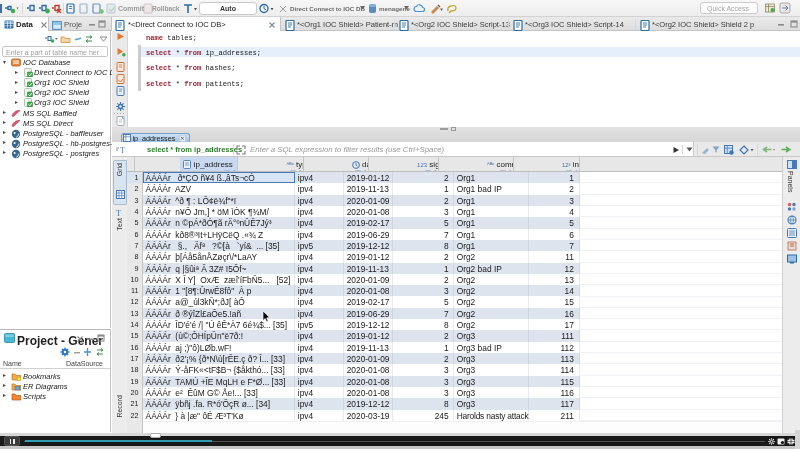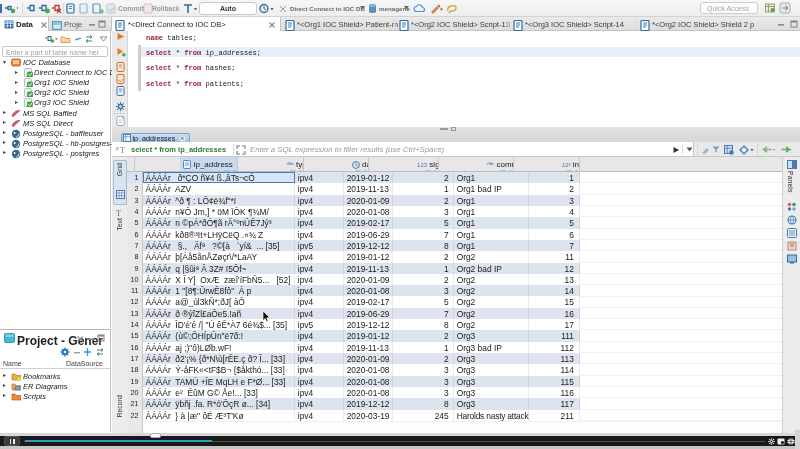--- a/index.html
+++ b/index.html
@@ -432,21 +432,21 @@
       </svg>
  </div>
 </div>
 
 <div class="abs" id="filterbar">
  <div class="abs" style="left:581px;top:0;width:107px;height:14px;background:#e9e9e9;border-left:1px solid #c9c9c9"></div>
  <svg class="abs" style="left:3px;top:4px" width="12" height="8">
       <path d="M1 2 l3 0 M1 4 l2 0" stroke="#8a8a8a" stroke-width="0.9"></path>
       <text x="5" y="7" font-size="8" fill="#4a7ab5" font-family="Liberation Serif">T</text>
     </svg>
- <span class="abs" style="left:19px;top:3px;color:#2d7d2d;font-weight:bold;font-size:7.5px">select * from ip_addresses</span>
+ <span class="abs" style="left:35px;top:3px;color:#2d7d2d;font-weight:bold;font-size:7.5px">select * from ip_addresses</span>
  <div class="sep" style="left:121px;top:2px;height:11px"></div>
  <svg class="abs" style="left:124px;top:3px" width="10" height="10">
       <path d="M1 4 V1 h3 M6 1 h3 v3 M9 6 v3 H6 M4 9 H1 V6" stroke="#7a7a7a" stroke-width="1.1" fill="none"></path>
     </svg>
  <span class="abs" style="left:138px;top:3px;color:#9a9a9a;font-style:italic;font-size:7.8px">Enter a SQL expression to filter results (use Ctrl+Space)</span>
  <svg class="abs" style="left:560px;top:3.5px" width="8" height="8">
       <path d="M1.5 1 L7 4 L1.5 7 Z" fill="#333"></path>
     </svg>
  <div class="sep" style="left:570px;top:3px;height:9px"></div>
  <svg class="abs" style="left:574px;top:5px" width="7" height="5">

